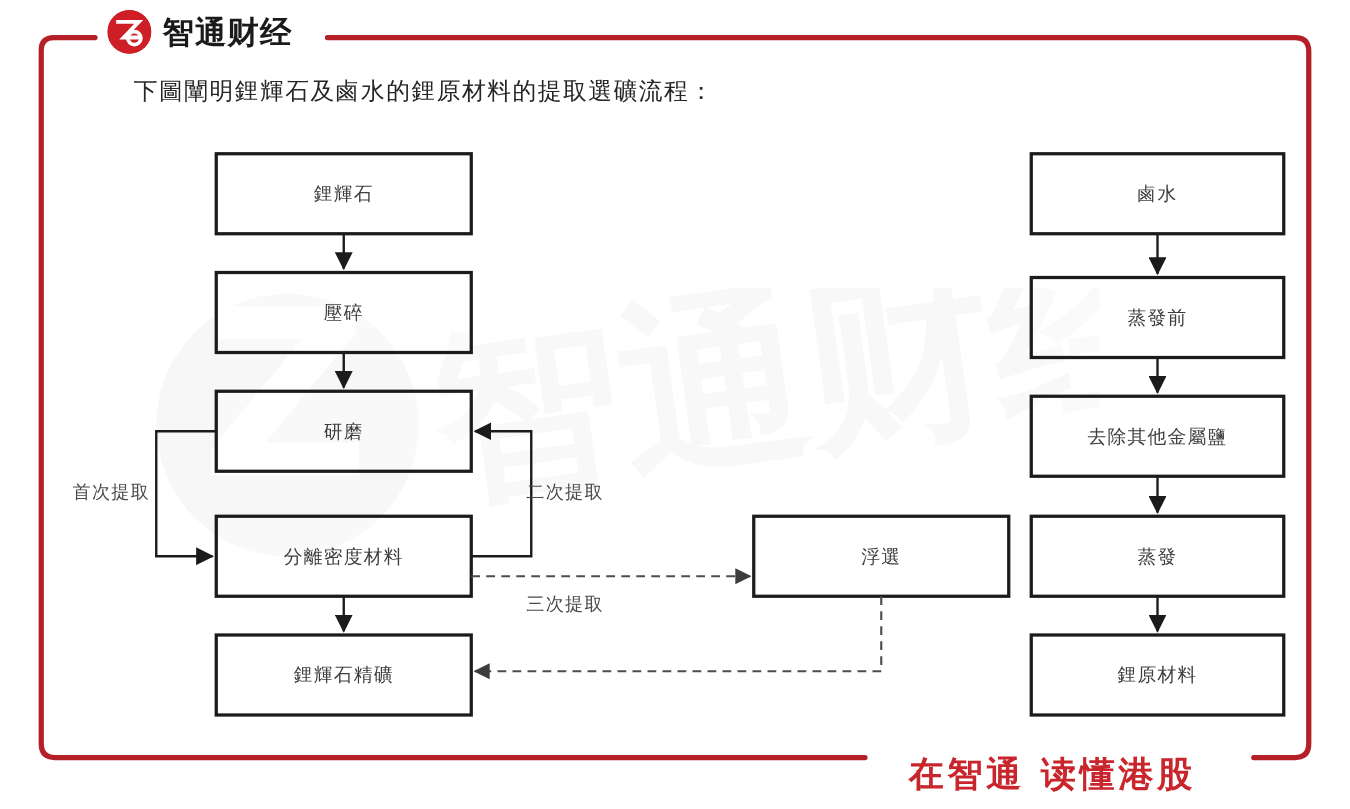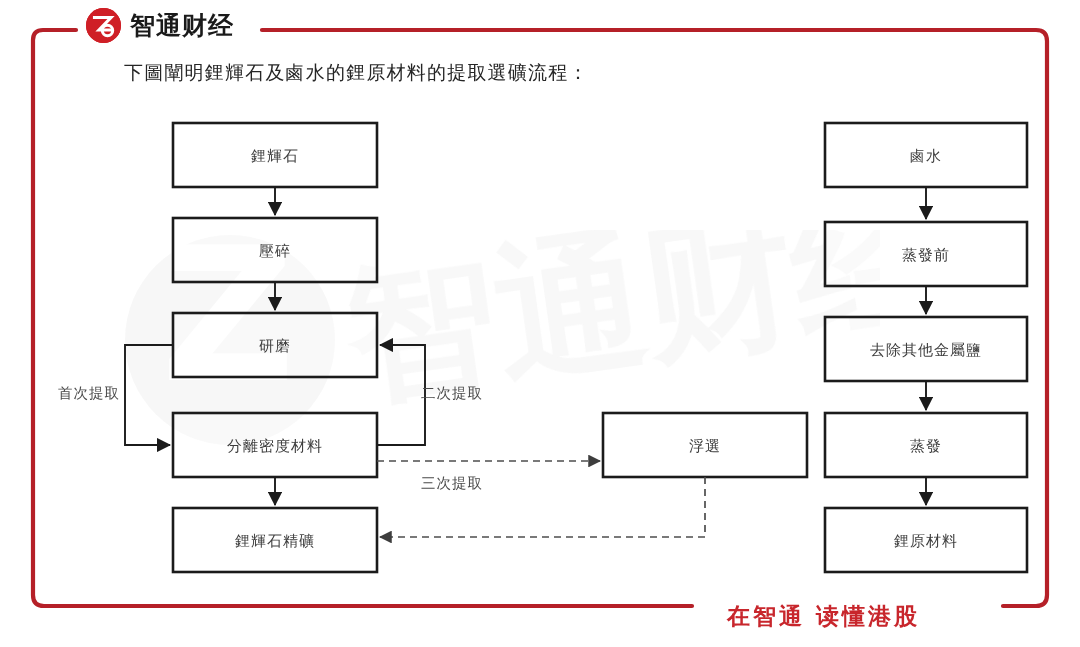--- a/index.html
+++ b/index.html
@@ -60,21 +60,21 @@
     color: #1a1a1a;
     letter-spacing: 1px;
     line-height: 1;
     white-space: nowrap;
     font-family: "DejaVu Sans", "Liberation Sans", sans-serif;
   }
 
   
   .caption {
     position: absolute;
-    left: 124px;
+    left: 107px;
     top: 60px;
     font-size: 19px;
     color: #262626;
     letter-spacing: 1.2px;
     white-space: nowrap;
     font-family: "DejaVu Sans", "Liberation Sans", sans-serif;
   }
 
   
   .flow-svg {
@@ -114,21 +114,21 @@
     stroke-width: 1.7;
     fill: none;
     stroke-dasharray: 7 5;
   }
 
   
   .slogan {
     position: absolute;
     left: 727px;
     top: 601px;
-    font-size: 23px;
+    font-size: 28px;
     font-weight: bold;
     color: #c8262c;
     letter-spacing: 3px;
     white-space: nowrap;
     font-family: "DejaVu Sans", "Liberation Sans", sans-serif;
   }
 </style>
 </head>
 <body>
 

